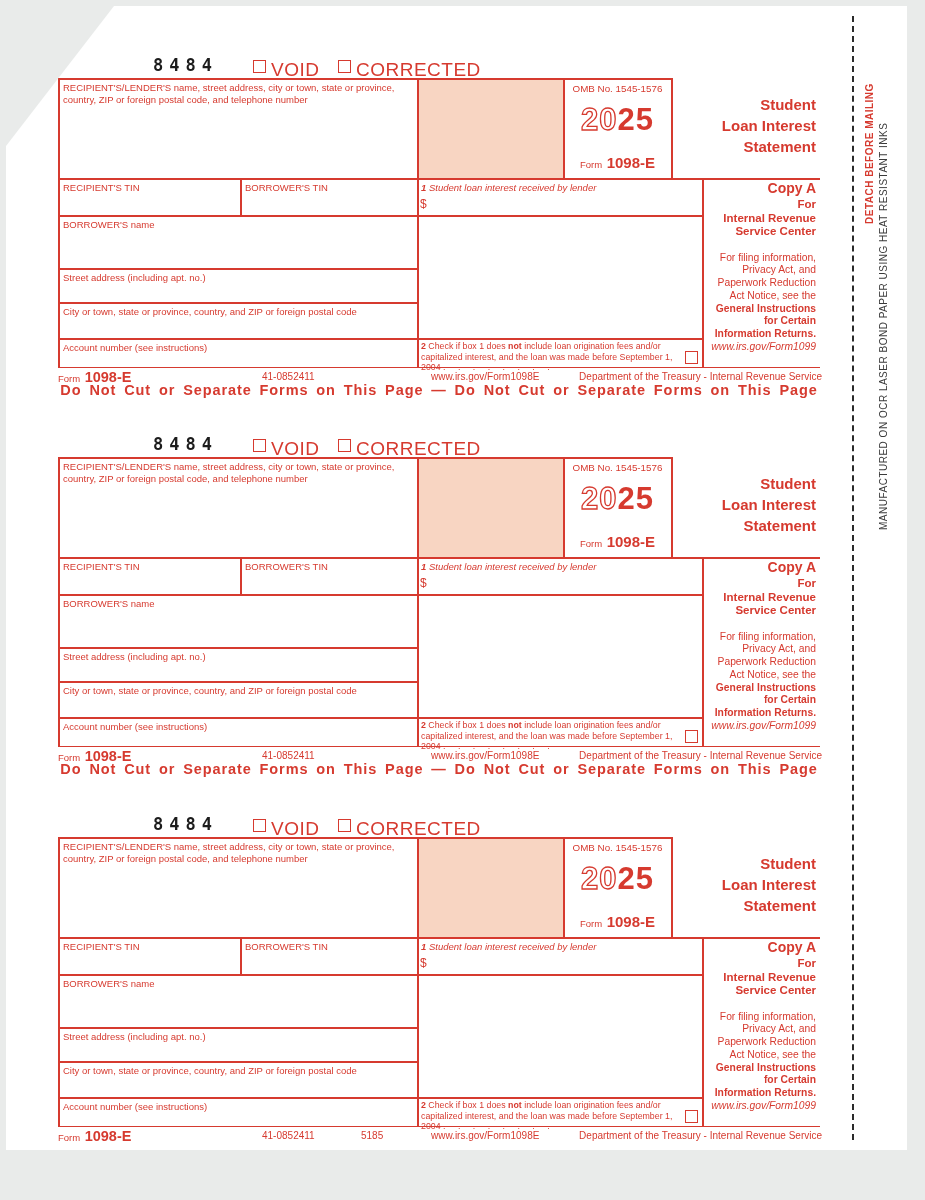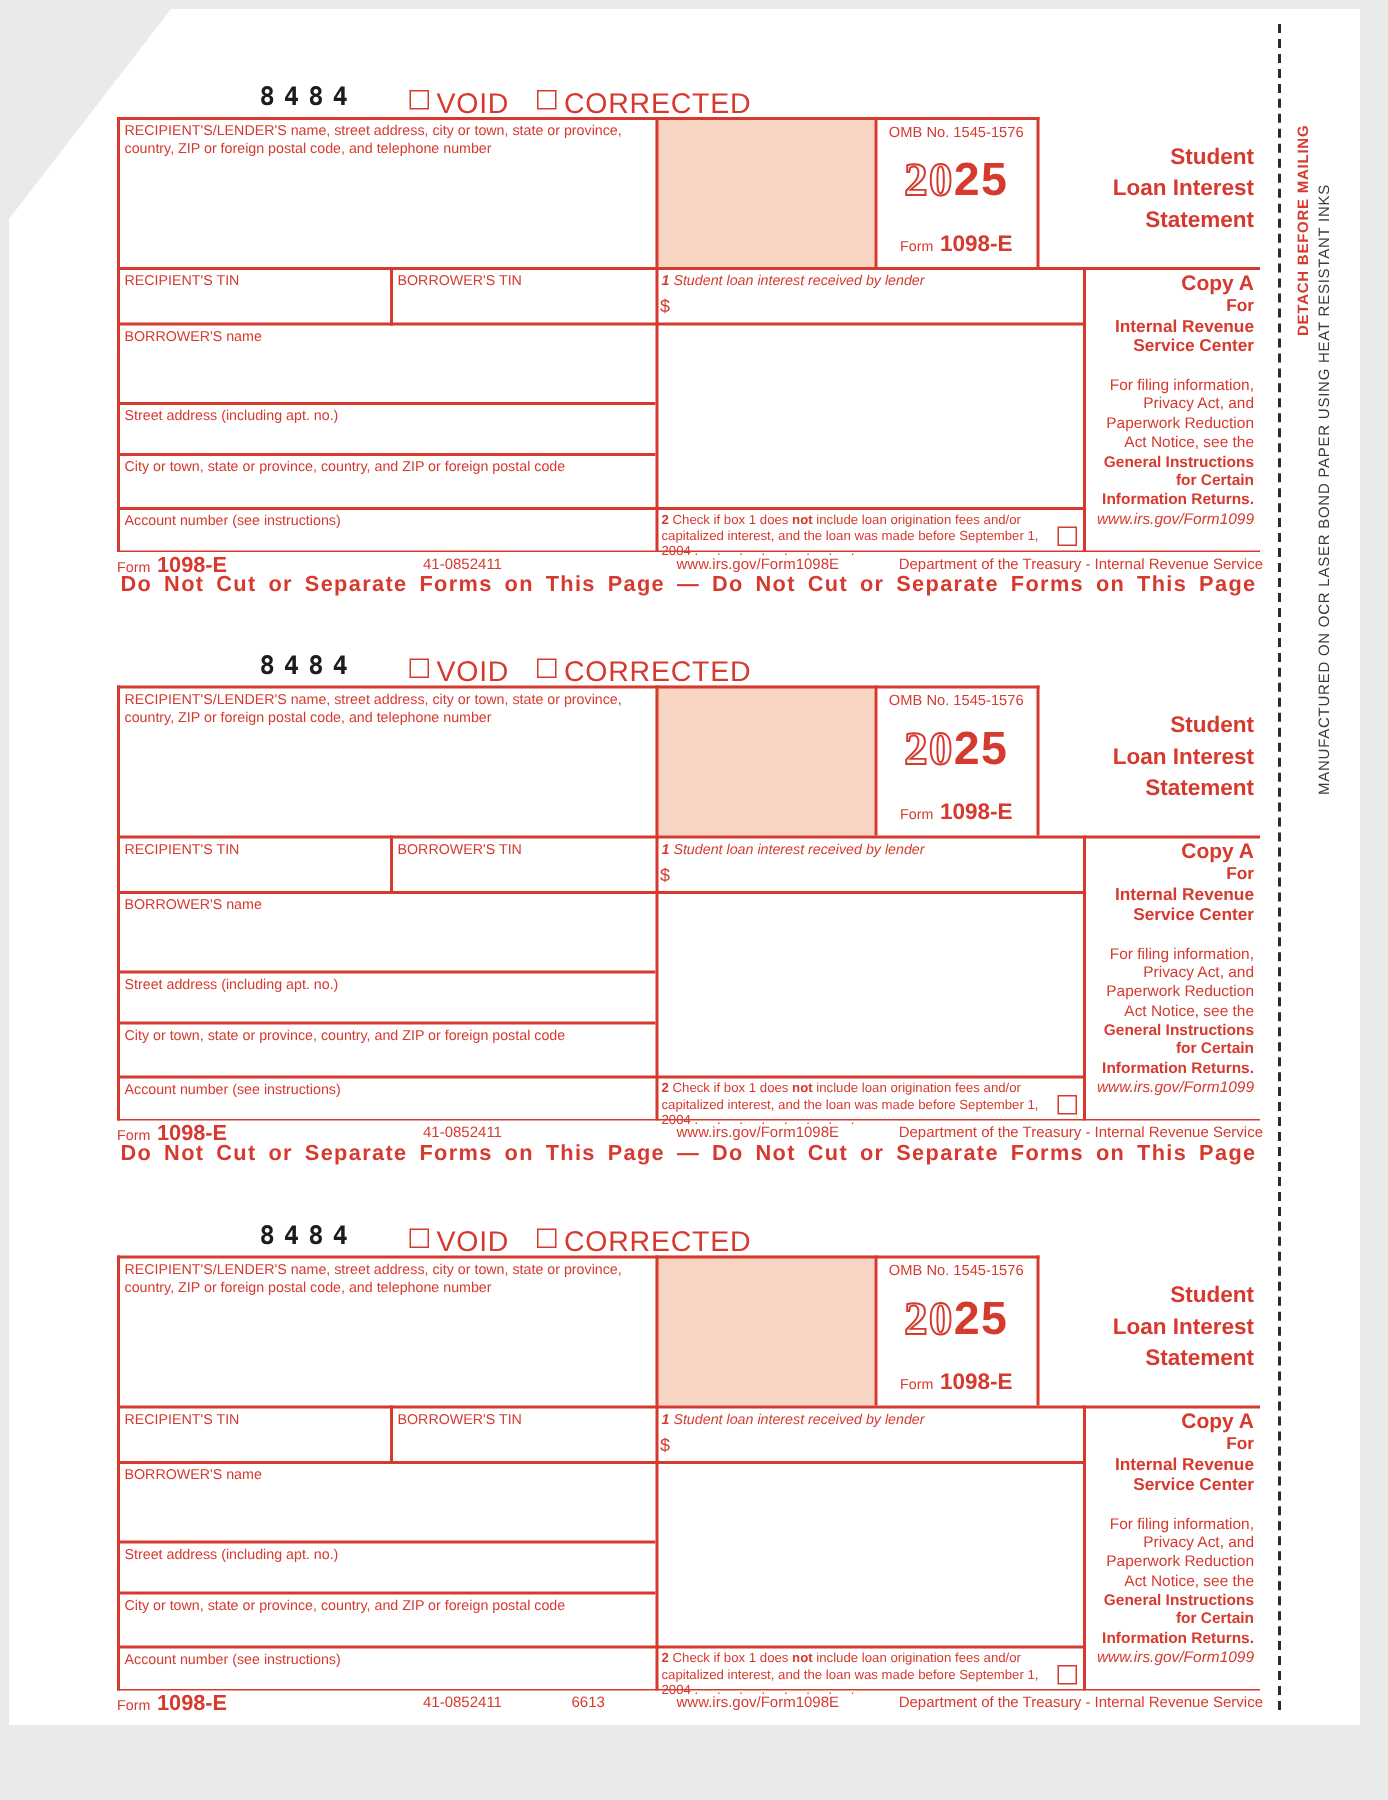--- a/index.html
+++ b/index.html
@@ -21,21 +21,21 @@
     border-left:2px dashed #2b2b2b;
   }
   .vtext {
     position:absolute;
     writing-mode:vertical-rl; transform:rotate(180deg);
     white-space:nowrap; letter-spacing:.5px;
   }
   .vtext.detach { left:858px; top:64px; height:154px; font-size:10px; font-weight:bold; color:#d63a2f; }
   .vtext.manuf  { left:872px; top:64px; height:460px; font-size:10px; color:#3a3a3a; }
   
-  .form-block { position:absolute; left:72px; width:764px; height:346px; }
+  .form-block { position:absolute; left:52px; width:764px; height:346px; }
   .form-0 { top:52px; } .form-1 { top:431px; } .form-2 { top:811px; }
   .ocr-code {
     position:absolute; left:95px; top:-3px;
     font-family:"DejaVu Sans Mono", monospace; font-size:17px; font-weight:600;
     letter-spacing:6px; color:#1c1c1c;
   }
   .chk { position:absolute; width:13px; height:13px; border:1.5px solid #d63a2f; background:#fff; }
   .void-chk { left:195px; top:2px; }
   .corr-chk { left:280px; top:2px; }
   .chk-label { position:absolute; top:1px; font-size:19px; color:#d63a2f; letter-spacing:.5px; }
@@ -43,21 +43,21 @@
   .corr-label { left:298px; }
   .main-box { position:absolute; left:0; top:20px; width:762px; height:244px; }
   .shade { position:absolute; left:359px; top:0; width:146px; height:100px; background:#f8d5c2; }
   .ln { position:absolute; background:#d63a2f; }
   
   .lbl { position:absolute; font-size:9.5px; line-height:11.5px; color:#d63a2f; }
   .lbl b { font-weight:bold; }
   .lender-lbl { left:5px; top:4px; width:345px; }
   .omb-lbl { left:508px; top:5px; width:103px; text-align:center; font-size:9.8px; color:#d63a2f; position:absolute; }
   .year { position:absolute; left:505px; top:24px; width:109px; text-align:center; font-size:31px; font-weight:bold; color:#d63a2f; letter-spacing:1px; }
-  .year .outline { color:transparent; -webkit-text-stroke:1.3px #d63a2f; font-weight:bold;font-family:Liberation Serif, serif; }
+  .year .outline { color:transparent; -webkit-text-stroke:1.3px #d63a2f; font-weight:bold; }
   .omb-form { position:absolute; left:505px; top:76px; width:109px; text-align:center; color:#d63a2f; }
   .omb-form .w { font-size:9.5px; } .omb-form .n { font-size:15px; font-weight:bold; }
   .title { position:absolute; right:4px; top:16px; width:150px; text-align:right; font-size:15px; font-weight:bold; color:#d63a2f; line-height:21px; }
   .rtin-lbl { left:5px; top:104px; }
   .btin-lbl { left:187px; top:104px; }
   .box1-lbl { left:363px; top:104px; width:270px;font-style:italic; }
   .dollar { position:absolute; left:362px; top:119px; font-size:12px; color:#d63a2f; }
   .bname-lbl { left:5px; top:141px; }
   .street-lbl { left:5px; top:194px; }
   .city-lbl { left:5px; top:228px; }
@@ -320,21 +320,21 @@
         <div class="sb">General Instructions</div>
         <div class="sb">for Certain</div>
         <div class="sb">Information Returns.</div>
         <div class="it">www.irs.gov/Form1099</div>
       </div>
     </div>
 
     <div class="footer">
       <div class="f-formnum"><span class="w">Form</span> <span class="n">1098-E</span></div>
       <div class="f-code">41-0852411</div>
-      <div class="f-code2">6613</div>
+      <div class="f-code2">5185</div>
       <div class="f-url">www.irs.gov/Form1098E</div>
       <div class="f-dept">Department of the Treasury - Internal Revenue Service</div>
     </div>
     <div class="dnc"></div>
   </div>
 </div>
   <div class="perforation"></div>
   <div class="vtext detach">DETACH BEFORE MAILING</div>
   <div class="vtext manuf">MANUFACTURED ON OCR LASER BOND PAPER USING HEAT RESISTANT INKS</div>
 </div>

